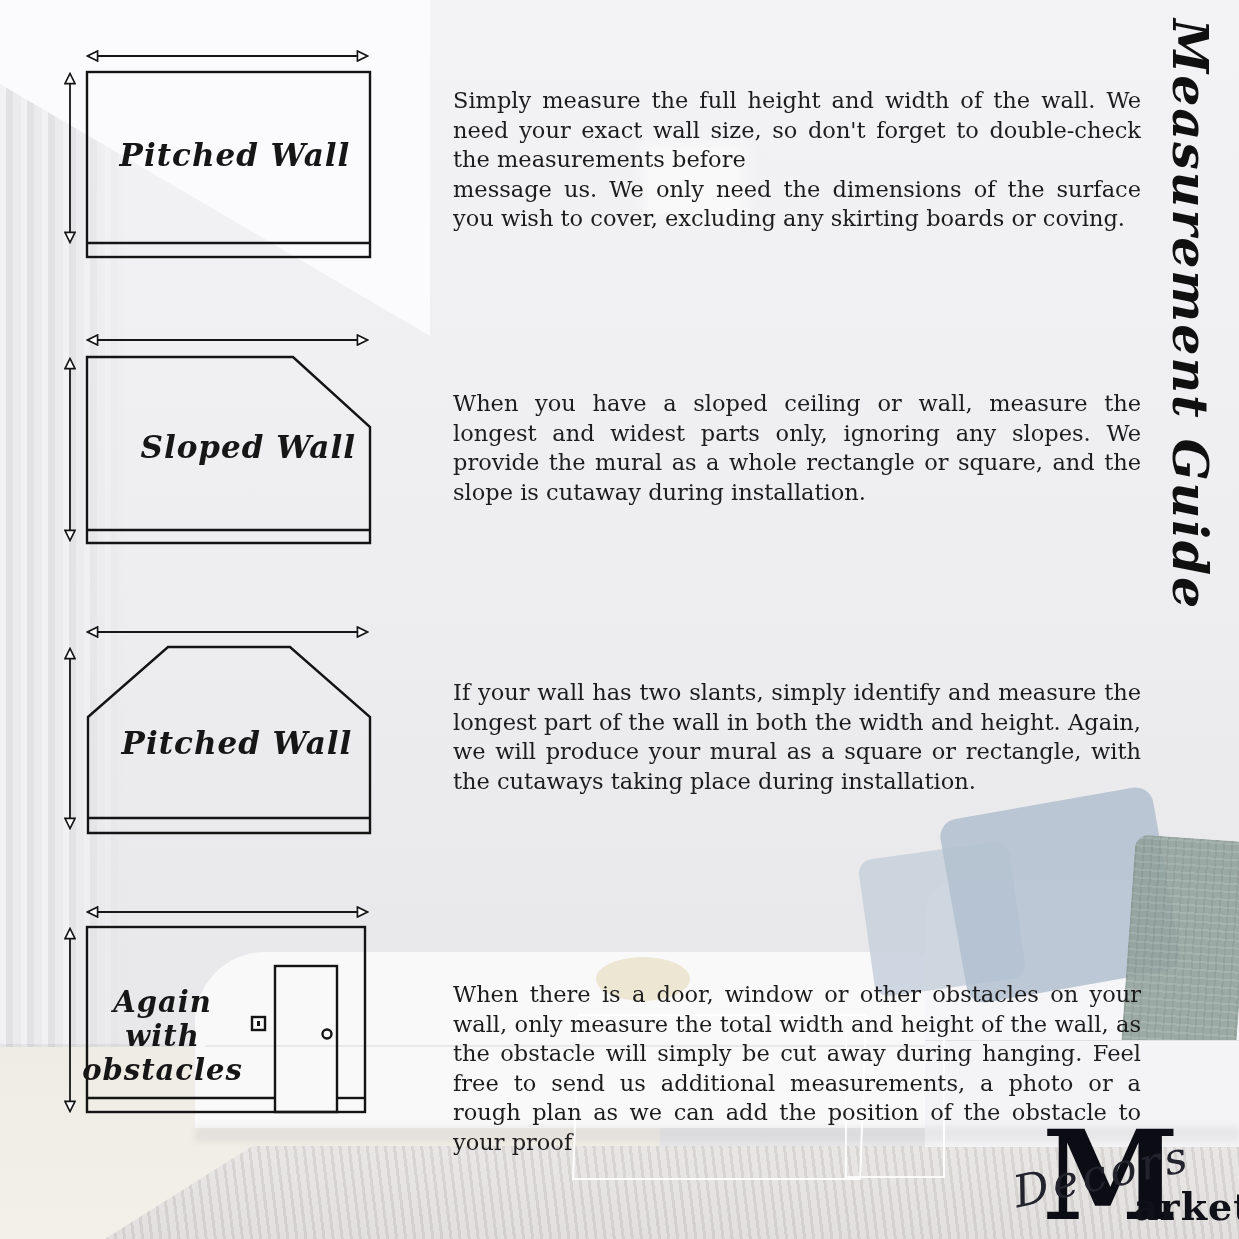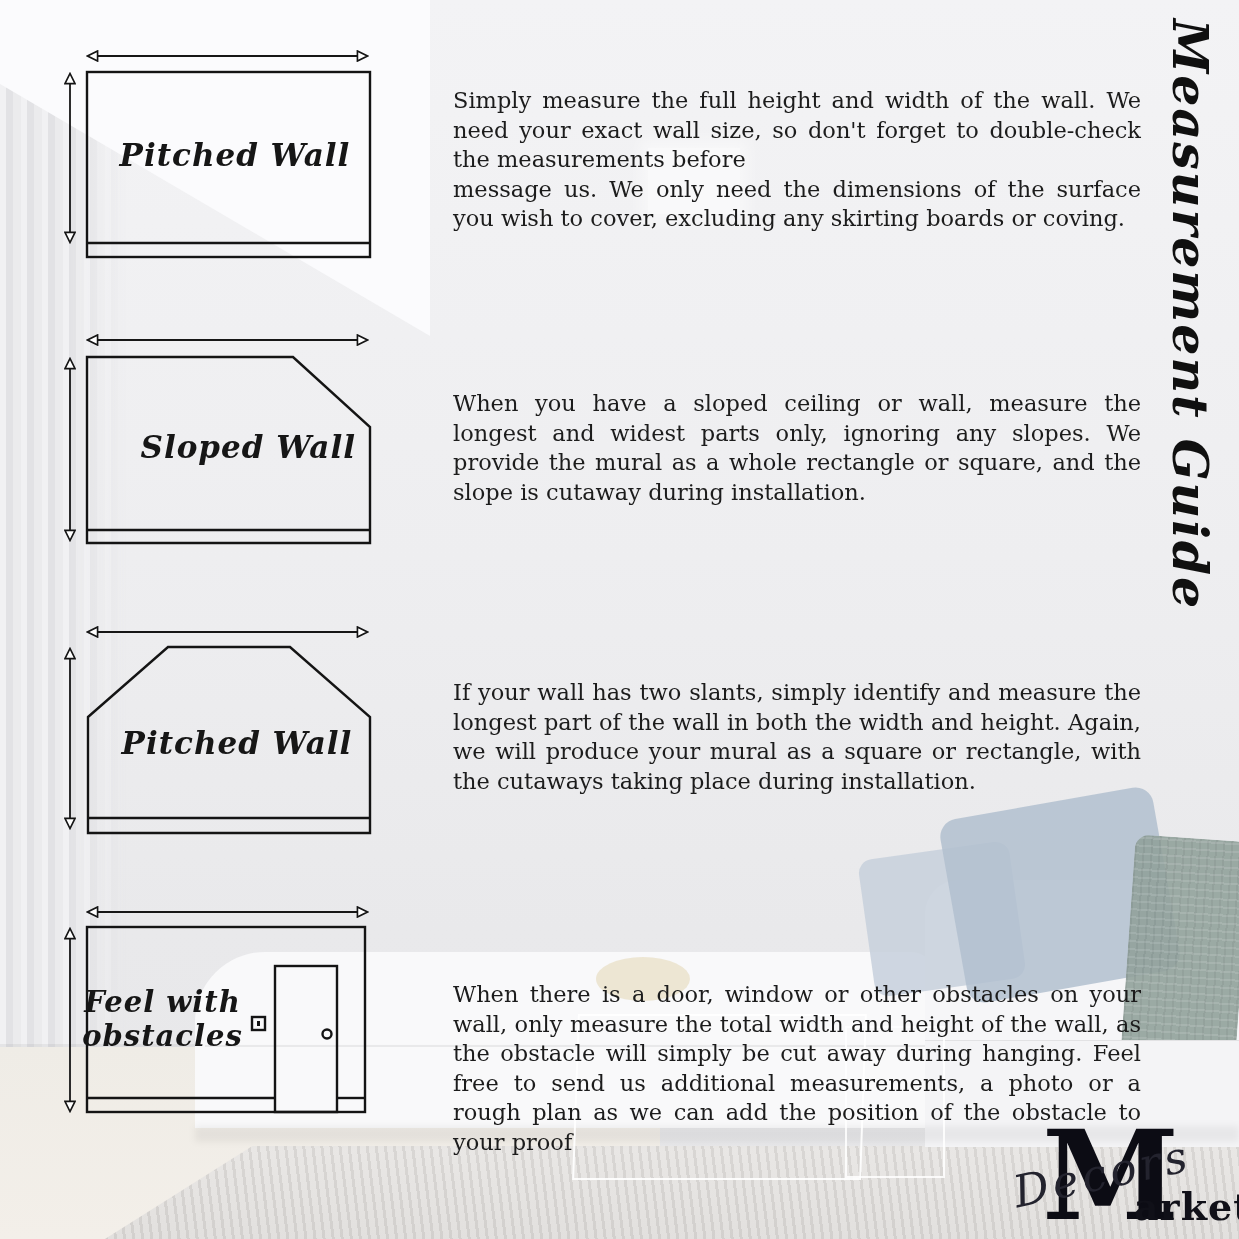--- a/index.html
+++ b/index.html
@@ -142,21 +142,21 @@
     <line class="arrow" x1="33" y1="20" x2="312" y2="20" marker-start="url(#ah)" marker-end="url(#ah)"></line>
     <line class="arrow" x1="15" y1="37" x2="15" y2="219" marker-start="url(#ah)" marker-end="url(#ah)"></line>
     <rect class="wall" x="32" y="35" width="278" height="185"></rect>
     <line class="wall" x1="32" y1="206" x2="220" y2="206"></line>
     <line class="wall" x1="282" y1="206" x2="310" y2="206"></line>
     <rect class="wall" x="220" y="74" width="62" height="146"></rect>
     <circle class="wall" cx="272" cy="142" r="4.5" stroke-width="2"></circle>
     <rect class="wall" x="197" y="125" width="13" height="13" stroke-width="2"></rect>
     <rect x="202" y="129" width="3" height="5" fill="#141414"></rect>
   </svg>
-  <div class="wall-label" style="left:80px;top:985px;width:165px;font-size:29px;">Feel with
+  <div class="wall-label" style="left:80px;top:985px;width:165px;font-size:29px;">Again with
 obstacles</div>
 
   <div class="desc" style="top:86px">Simply measure the full height and width of the wall. We need your exact wall size, so don't forget to double-check the measurements before
 message us. We only need the dimensions of the surface you wish to cover, excluding any skirting boards or coving.</div>
   <div class="desc" style="top:678px">If your wall has two slants, simply identify and measure the longest part of the wall in both the width and height. Again, we will produce your mural as a square or rectangle, with the cutaways taking place during installation.</div>
   <div class="desc" style="top:389px">When you have a sloped ceiling or wall, measure the longest and widest parts only, ignoring any slopes. We provide the mural as a whole rectangle or square, and the slope is cutaway during installation.</div>
   <div class="desc" style="top:980px">When there is a door, window or other obstacles on your wall, only measure the total width and height of the wall, as the obstacle will simply be cut away during hanging. Feel free to send us additional measurements, a photo or a rough plan as we can add the position of the obstacle to your proof</div>
 
   <div class="vtitle">Measurement Guide</div>
 

